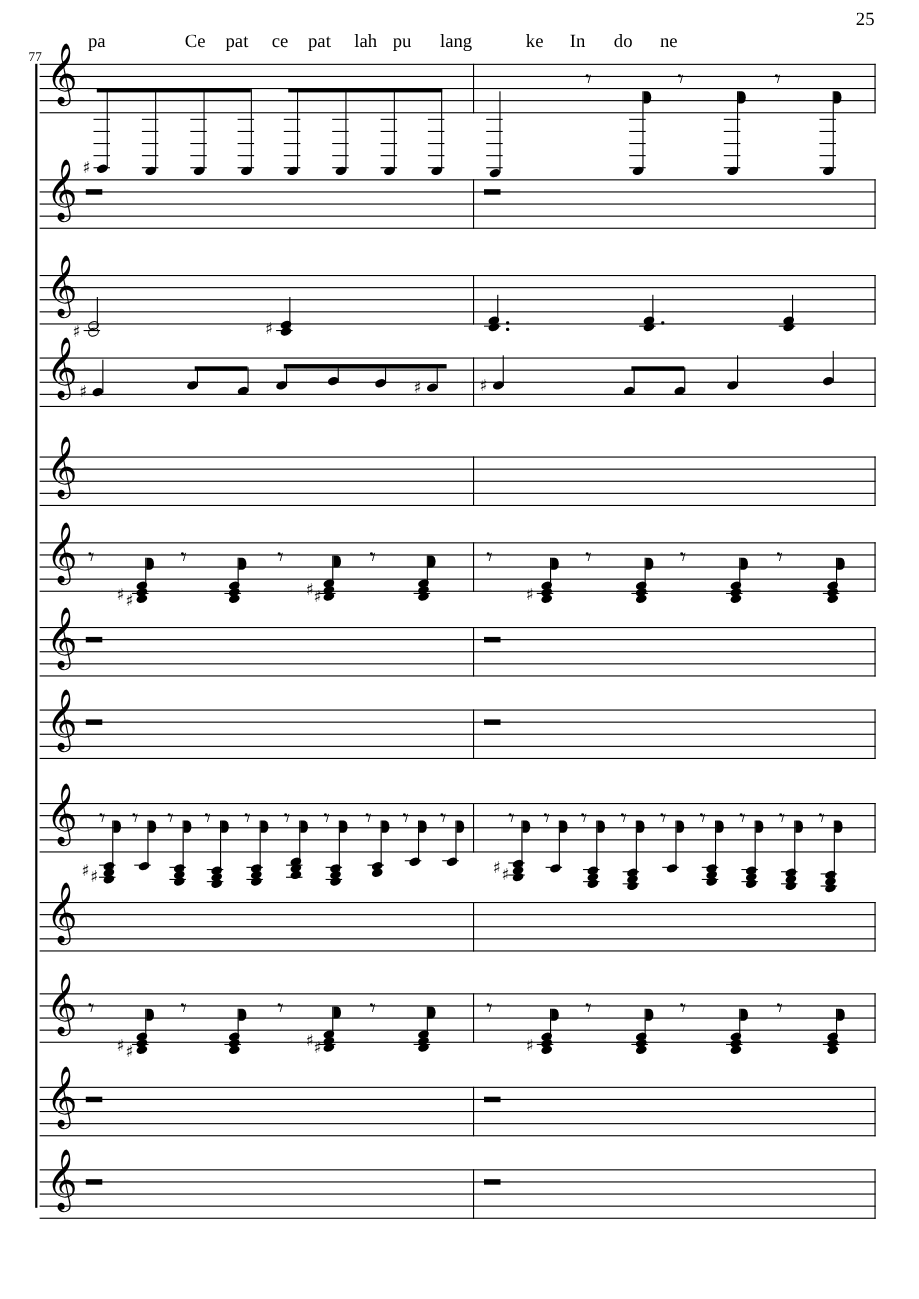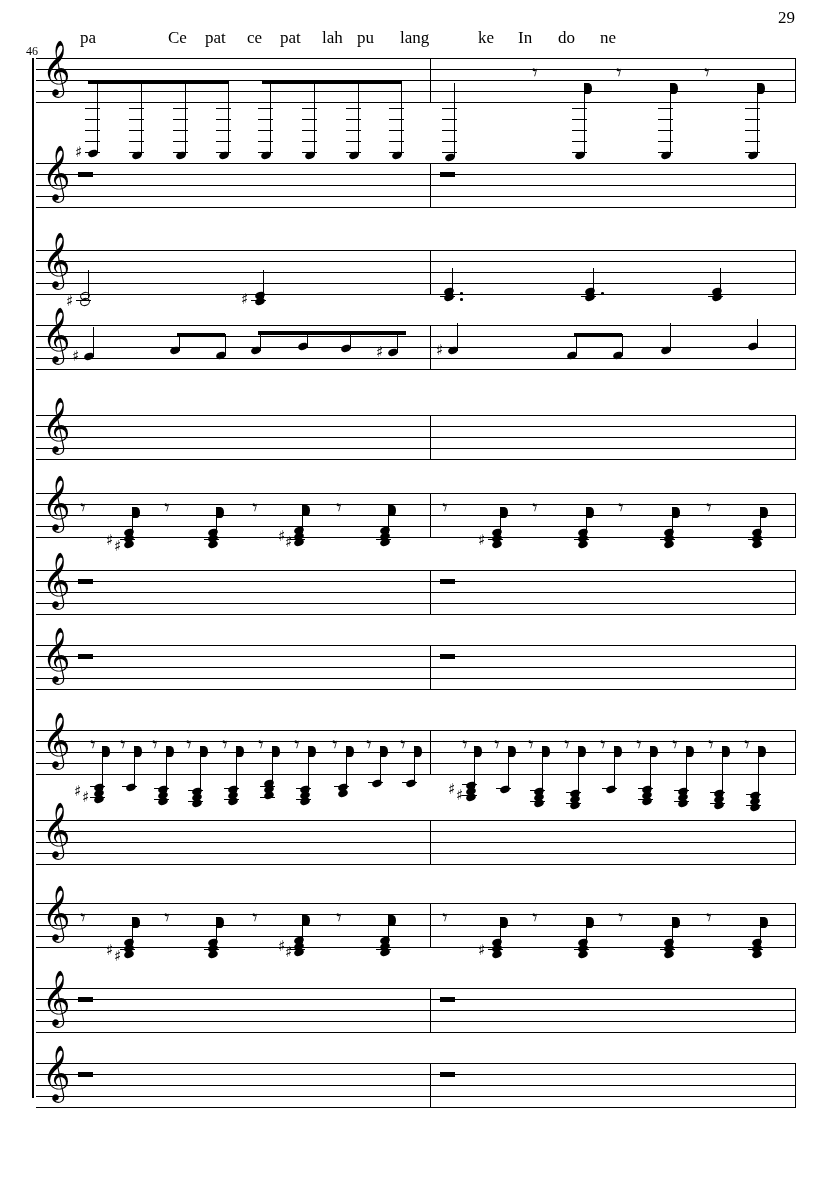--- a/index.html
+++ b/index.html
@@ -155,38 +155,38 @@
     height: 2.6px;
     background: #000;
     border-radius: 50%;
   }
 </style>
 </head>
 <body>
 
 <div class="page">
 
-  <div class="page-number">29</div>
+  <div class="page-number">25</div>
 
   <div class="lyrics">
     <span class="lyric" style="left:80px">pa</span>
     <span class="lyric" style="left:168px">Ce</span>
     <span class="lyric" style="left:205px">pat</span>
     <span class="lyric" style="left:247px">ce</span>
     <span class="lyric" style="left:280px">pat</span>
     <span class="lyric" style="left:322px">lah</span>
     <span class="lyric" style="left:357px">pu</span>
     <span class="lyric" style="left:400px">lang</span>
     <span class="lyric" style="left:478px">ke</span>
     <span class="lyric" style="left:518px">In</span>
     <span class="lyric" style="left:558px">do</span>
     <span class="lyric" style="left:600px">ne</span>
   </div>
 
-  <div class="measure-number" style="left:26px; top:44px">46</div>
+  <div class="measure-number" style="left:26px; top:44px">77</div>
 
   <div class="bracket" style="left:32px; top:58px; height:1040px;"></div>
 
   <div class="system" style="top:58px">
     <div class="staff">
       <div class="line l0"></div>
         <div class="line l1"></div>
         <div class="line l2"></div>
         <div class="line l3"></div>
         <div class="line l4"></div>

